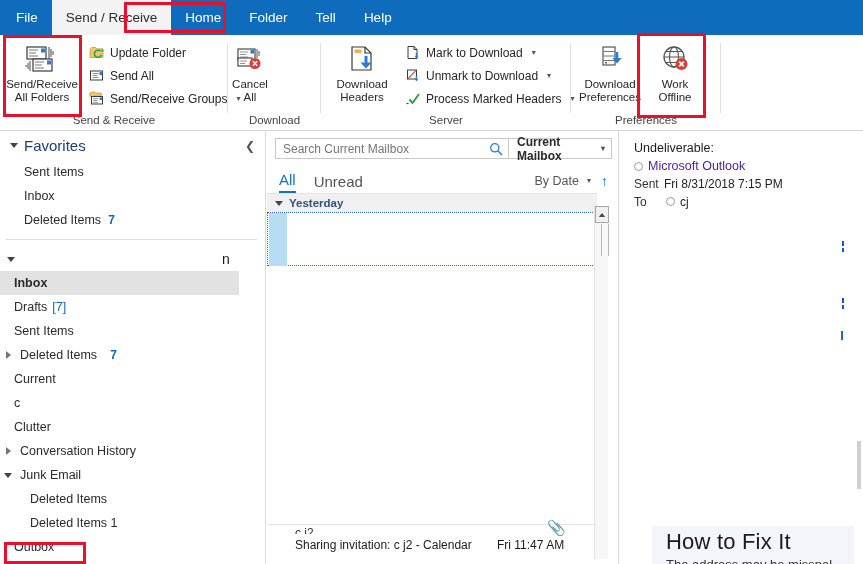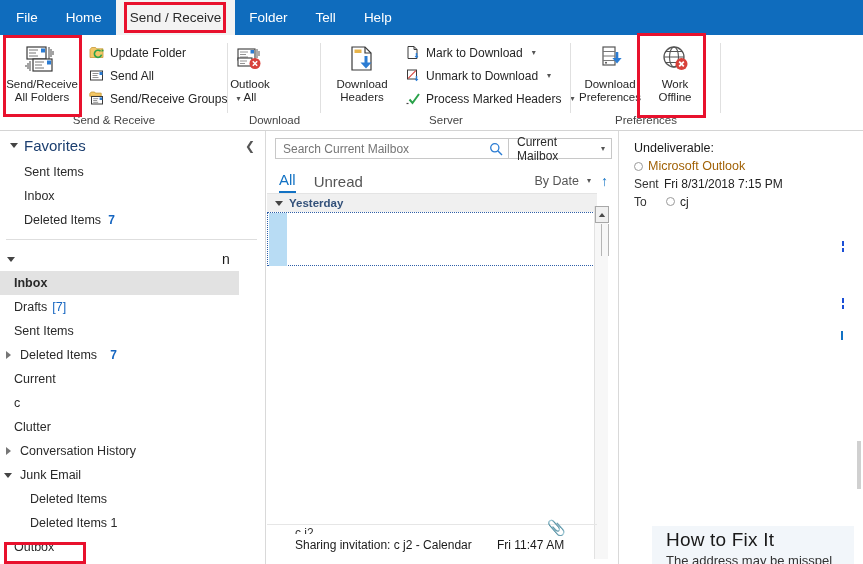--- a/index.html
+++ b/index.html
@@ -124,21 +124,21 @@
     flex: 1; height: 21px; border: 1px solid #c8c8c8; background: #fff;
     display: flex; align-items: center; padding: 0 5px 0 7px;
   }
   .searchbox input {
     flex: 1; border: none; outline: none; font-size: 12px; color: #737373;
     font-family: "Liberation Sans", sans-serif; background: transparent;
   }
   .scope {
     width: 103px; height: 21px; border: 1px solid #c8c8c8; border-left: none;
     display: flex; align-items: center; justify-content: space-between;
-    padding: 0 6px 0 8px; font-size: 12px; color: #2a2a2a; background: #fff;
+    padding: 0 6px 0 8px; font-size: 12px; color: #2a2a2a; background: #fff; font-weight: bold;
   }
   .filterrow {
     display: flex; align-items: flex-end; padding: 2px 10px 0 12px; height: 28px;
   }
   .ftab { font-size: 15px; color: #555; margin-right: 18px; padding-bottom: 3px; cursor: default; }
   .ftab.active { color: #1272c4; border-bottom: 2px solid #1272c4; }
   .fright { margin-left: auto; display: flex; align-items: center; gap: 10px; padding-bottom: 4px; }
   .bydate { font-size: 12.5px; color: #555; display: flex; align-items: center; gap: 4px; }
   .uparrow { font-size: 14px; color: #1272c4; }
   .grouphdr {
@@ -171,50 +171,50 @@
     position: absolute; left: 28px; top: 1px; font-size: 12px; color: #333; overflow: hidden; height: 8px;
   }
   .lastmsg .subj { position: absolute; left: 28px; top: 13px; font-size: 12px; color: #1a1a1a; font-weight: 500;}
   .lastmsg .time { position: absolute; left: 230px; top: 13px; font-size: 12px; color: #1a1a1a; }
   .lastmsg .clip { position: absolute; left: 280px; top: -6px; font-size: 15px; color: #444; }
 
   
   .readpane { position: absolute; left: 620px; top: 0; width: 243px; height: 433px; background: #fff; }
   .rp-head { padding: 8px 0 0 14px; }
   .rp-title { font-size: 12.5px; color: #1a1a1a; line-height: 18px; }
-  .rp-from { display: flex; align-items: center; gap: 5px; font-size: 12.5px; color: #a16207; line-height: 18px; }
+  .rp-from { display: flex; align-items: center; gap: 5px; font-size: 12.5px; color: #4c1d95; line-height: 18px; }
   .pres-dot {
     width: 9px; height: 9px; border-radius: 50%; border: 1.3px solid #9a9a9a;
     display: inline-block; flex: none;
   }
   .rp-meta { display: flex; font-size: 12px; color: #222; line-height: 18px; }
   .rp-meta .k { width: 30px; color: #333; }
   .rp-body { position: relative; margin-top: 8px; height: 300px; }
   .blue-mark { position: absolute; background: #1b4fd6; }
   .rp-footer {
     position: absolute; left: 32px; bottom: 0; width: 211px; height: 38px;
     background: #f2f6fa;
   }
-  .rp-footer .h2 { font-size: 19px; color: #1a1a1a; padding: 3px 0 0 14px; letter-spacing: .2px; }
+  .rp-footer .h2 { font-size: 22px; color: #1a1a1a; padding: 3px 0 0 14px; letter-spacing: .2px; }
   .rp-footer .sub { font-size: 13px; color: #333; padding-left: 14px; margin-top: 2px; }
   .rp-scroll {
     position: absolute; right: 0; top: 0; width: 9px; height: 433px; background: #ffffff;
   }
   .rp-thumb { position: absolute; right: 2px; top: 310px; width: 4px; height: 48px; background: #d0d0d0; }
 </style>
 </head>
 <body>
 
 <div id="app">
 
   <div class="menubar">
     <div class="menubar-inner">
       <div class="menu-item">File</div>
+      <div class="menu-item active">Send / Receive</div>
       <div class="menu-item">Home</div>
-      <div class="menu-item active">Send / Receive</div>
       <div class="menu-item">Folder</div>
       <div class="menu-item">Tell</div>
       <div class="menu-item">Help</div>
     </div>
   </div>
 
   <div class="ribbon">
     <div class="ribbon-groups">
 
       <div class="rgroup" style="width:228px;">
@@ -283,21 +283,21 @@
                 <rect x="3" y="4" width="17" height="11" fill="#fff" stroke="#3a3a3a" stroke-width="1.1"></rect>
                 <path d="M5 7h8M5 9.5h6M5 12h8" stroke="#888" stroke-width=".9"></path>
                 <rect x="15.5" y="5" width="3.5" height="3.5" fill="#2b7cd3"></rect>
                 <path d="M22 4v9M24 6v5" stroke="#666" stroke-width="1.1"></path>
                 <rect x="3" y="13" width="14" height="8" fill="#fff" stroke="#3a3a3a" stroke-width="1.1"></rect>
                 <path d="M5 16h7M5 18.5h5" stroke="#888" stroke-width=".9"></path>
                 <circle cx="20" cy="18.5" r="5.5" fill="#d8413a"></circle>
                 <path d="M17.8 16.3l4.4 4.4M22.2 16.3l-4.4 4.4" stroke="#fff" stroke-width="1.5"></path>
               </svg>
             </span>
-            <span class="lbl" style="width:46px;"><span>Outlook</span><br><span>All</span></span>
+            <span class="lbl" style="width:46px;"><span>Cancel</span><br><span>All</span></span>
           </div>
         </div>
         <div class="rgroup-label">Download</div>
         <div class="rgroup-sep"></div>
       </div>
 
       <div class="rgroup" style="width:250px;">
         <div class="rgroup-body">
           <div class="bigbtn" style="width:70px; margin-left:6px;">
             <span class="glyph">

